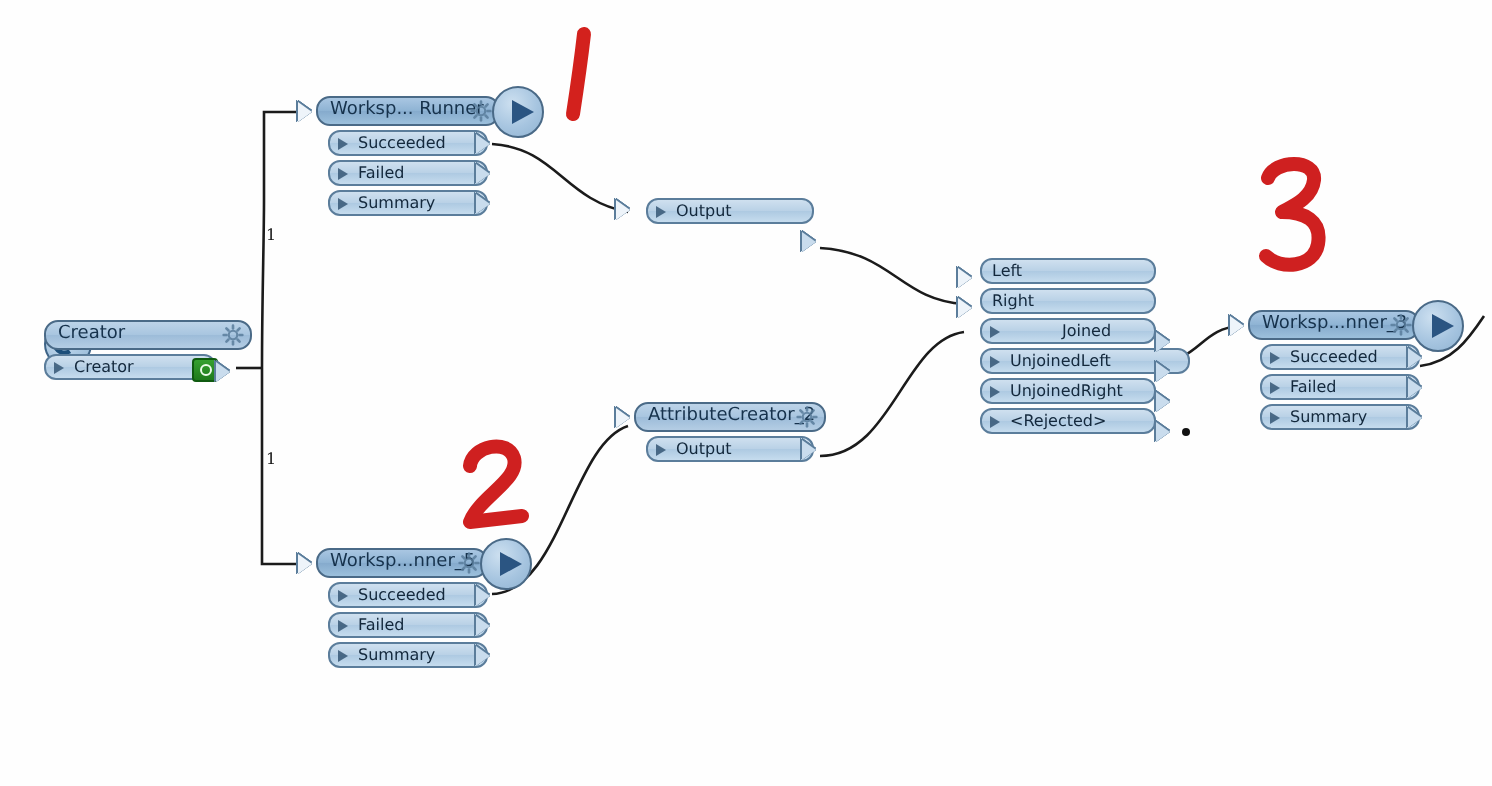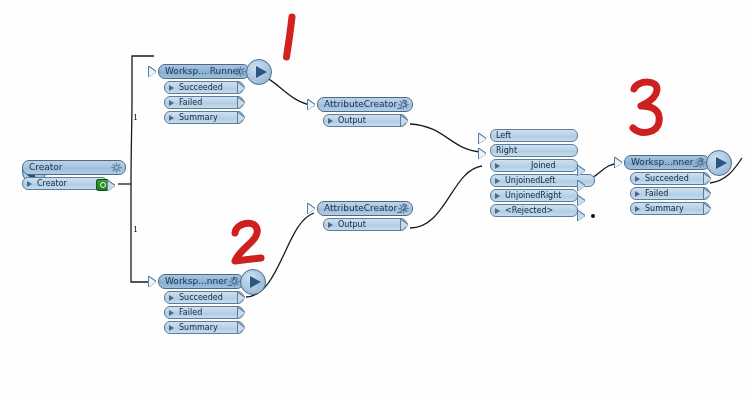--- a/index.html
+++ b/index.html
@@ -187,21 +187,21 @@
       </div>
       <div class="port" style="width:86px;">
         <span class="tri"></span>
         <span>Creator</span>
       </div>
       <div class="greenbadge" style="left:74px;top:19px;"></div>
       <div class="stub" style="left:86px;top:21px;"></div>
     </div>
   </div>
 
-  <div class="node" style="left:158px;top:64px;width:120px;">
+  <div class="node" style="left:158px;top:48px;width:120px;">
     <div class="instub" style="left:-9px;top:3px;"></div>
     <div class="hdr dark" style="width:92px;">
       <span>Worksp... Runner</span>
       <svg class="gear" viewBox="0 0 16 16">
         <circle cx="8" cy="8" r="3.1" fill="none" stroke="#5a7d9c" stroke-width="1.6"></circle>
         <g stroke="#5a7d9c" stroke-width="1.9" stroke-linecap="round">
           <line x1="8" y1="1.2" x2="8" y2="3.3"></line>
             <line x1="8" y1="12.7" x2="8" y2="14.8"></line>
           <line x1="1.2" y1="8" x2="3.3" y2="8"></line>
             <line x1="12.7" y1="8" x2="14.8" y2="8"></line>
@@ -265,36 +265,20 @@
         <span>Summary</span>
       </div>
       <div class="stub" style="left:80px;top:19px;"></div>
       <div class="stub" style="left:80px;top:34px;"></div>
       <div class="stub" style="left:80px;top:49px;"></div>
     </div>
   </div>
 
   <div class="node" style="left:317px;top:97px;width:100px;">
     <div class="instub" style="left:-9px;top:3px;"></div>
-    <div class="hdr" style="width:96px;">
-      <span>AttributeCreator_3</span>
-      <svg class="gear" viewBox="0 0 16 16">
-        <circle cx="8" cy="8" r="3.1" fill="none" stroke="#5a7d9c" stroke-width="1.6"></circle>
-        <g stroke="#5a7d9c" stroke-width="1.9" stroke-linecap="round">
-          <line x1="8" y1="1.2" x2="8" y2="3.3"></line>
-            <line x1="8" y1="12.7" x2="8" y2="14.8"></line>
-          <line x1="1.2" y1="8" x2="3.3" y2="8"></line>
-            <line x1="12.7" y1="8" x2="14.8" y2="8"></line>
-          <line x1="3.2" y1="3.2" x2="4.7" y2="4.7"></line>
-            <line x1="11.3" y1="11.3" x2="12.8" y2="12.8"></line>
-          <line x1="12.8" y1="3.2" x2="11.3" y2="4.7"></line>
-            <line x1="4.7" y1="11.3" x2="3.2" y2="12.8"></line>
-        </g>
-      </svg>
-    </div>
     <div style="margin-left:6px;">
       <div class="port" style="width:84px;">
         <span class="tri"></span>
         <span>Output</span>
       </div>
       <div class="stub" style="left:84px;top:19px;"></div>
     </div>
   </div>
 
   <div class="node" style="left:317px;top:201px;width:100px;">

